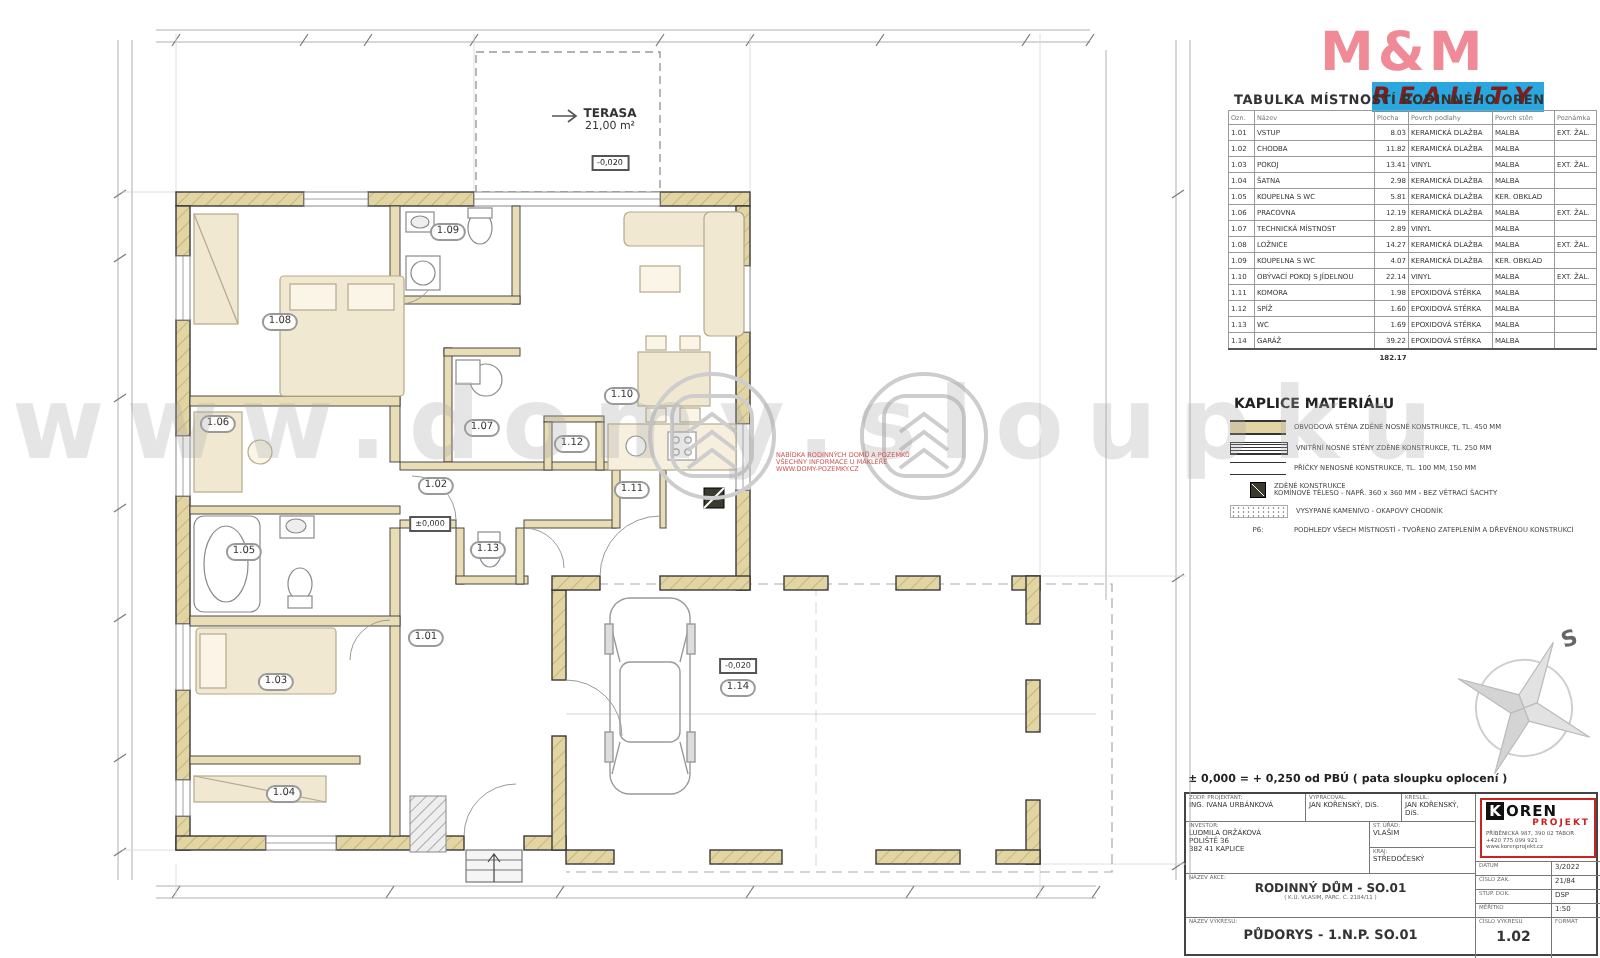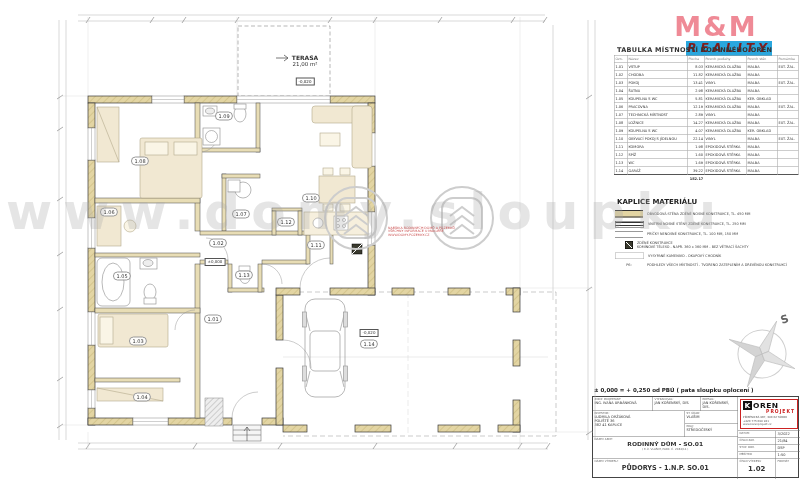--- a/index.html
+++ b/index.html
@@ -2,21 +2,21 @@
 <html><head>
 <meta charset="utf-8">
 <style>
   html,body{margin:0;padding:0;background:#888;}
   .sheet{position:relative;width:800px;height:479px;background:#ffffff;overflow:hidden;
          font-family:"DejaVu Sans", sans-serif;color:#222;}
   .abs{position:absolute;}
   
   .half{transform:scale(0.5);transform-origin:0 0;width:200%;}
   
-  .mm-logo{left:660px;top:14px;width:112px;height:44px;text-align:center;}
+  .mm-logo{left:660px;top:14px;width:112px;height:44px;text-align:left;}
   .mm-top{font-weight:900;font-size:27px;line-height:26px;color:#ef8a96;letter-spacing:2px;
           text-shadow:0 0 1px #fff;}
   .mm-bar{margin-top:1px;background:#2aa7de;color:#7f1d1d;font-weight:900;font-style:italic;
           font-size:12px;line-height:15px;letter-spacing:4px;margin-left:26px;}
   
   .rt-title{left:617px;top:46px;font-size:6.5px;font-weight:bold;color:#333;letter-spacing:.3px;}
   .rt-wrap{left:614px;top:55px;width:184px;height:136px;}
   table.rt{border-collapse:collapse;width:368px;table-layout:fixed;font-size:7px;}
   table.rt td,table.rt th{border:1px solid #9a9a9a;padding:0 2px;height:15px;overflow:hidden;
           white-space:nowrap;font-weight:normal;text-align:left;color:#333;}

